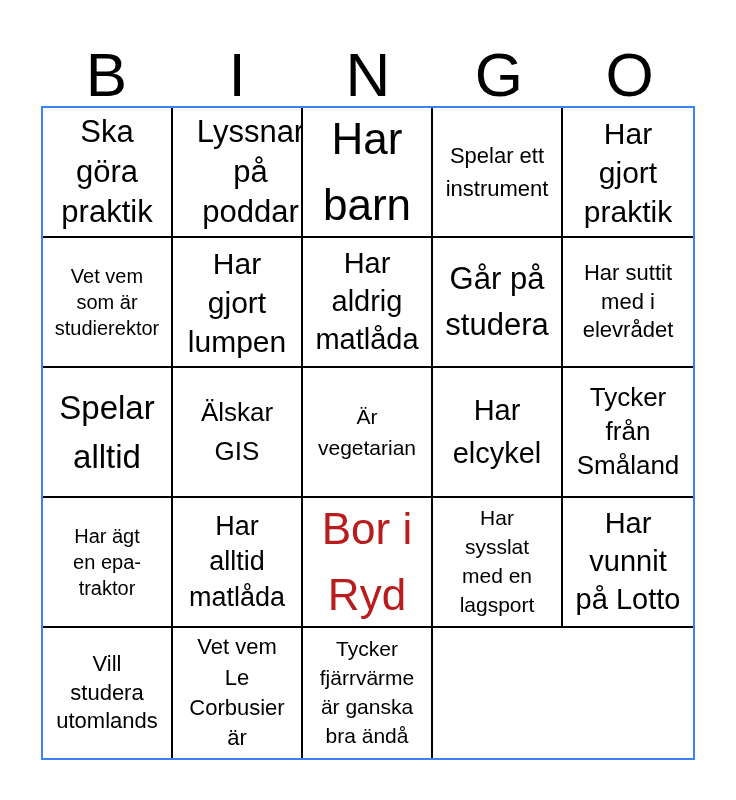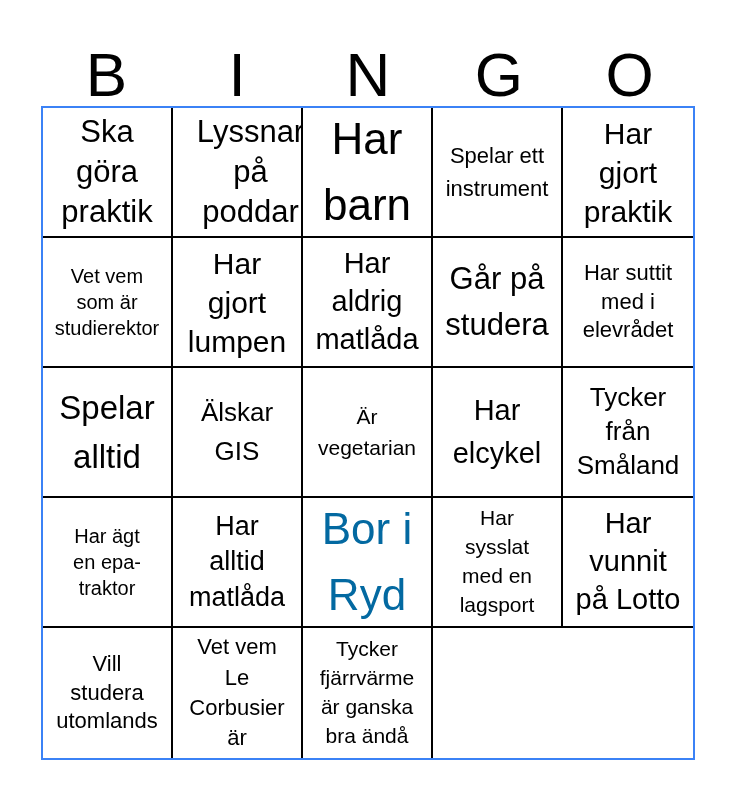--- a/index.html
+++ b/index.html
@@ -112,21 +112,21 @@
 elcykel</div>
         <div class="cell lh3" style="font-size: 26px; color: rgb(0, 0, 0);">Tycker
 från
 Småland</div>
         <div class="cell lh3" style="font-size: 20px; color: rgb(0, 0, 0);">Har ägt
 en epa-
 traktor</div>
         <div class="cell lh3" style="font-size: 27px; color: rgb(0, 0, 0);">Har
 alltid
 matlåda</div>
-        <div class="cell lh2" style="font-size: 44px; color: #0369a1;">Bor i
+        <div class="cell lh2" style="font-size: 44px; color: #b91c1c;">Bor i
 Ryd</div>
         <div class="cell lh4" style="font-size: 21px; color: rgb(0, 0, 0);">Har
 sysslat
 med en
 lagsport</div>
         <div class="cell lh3" style="font-size: 29px; color: rgb(0, 0, 0);">Har
 vunnit
 på Lotto</div>
         <div class="cell lh3" style="font-size: 22px; color: rgb(0, 0, 0); text-align: center;">Vill
 studera

